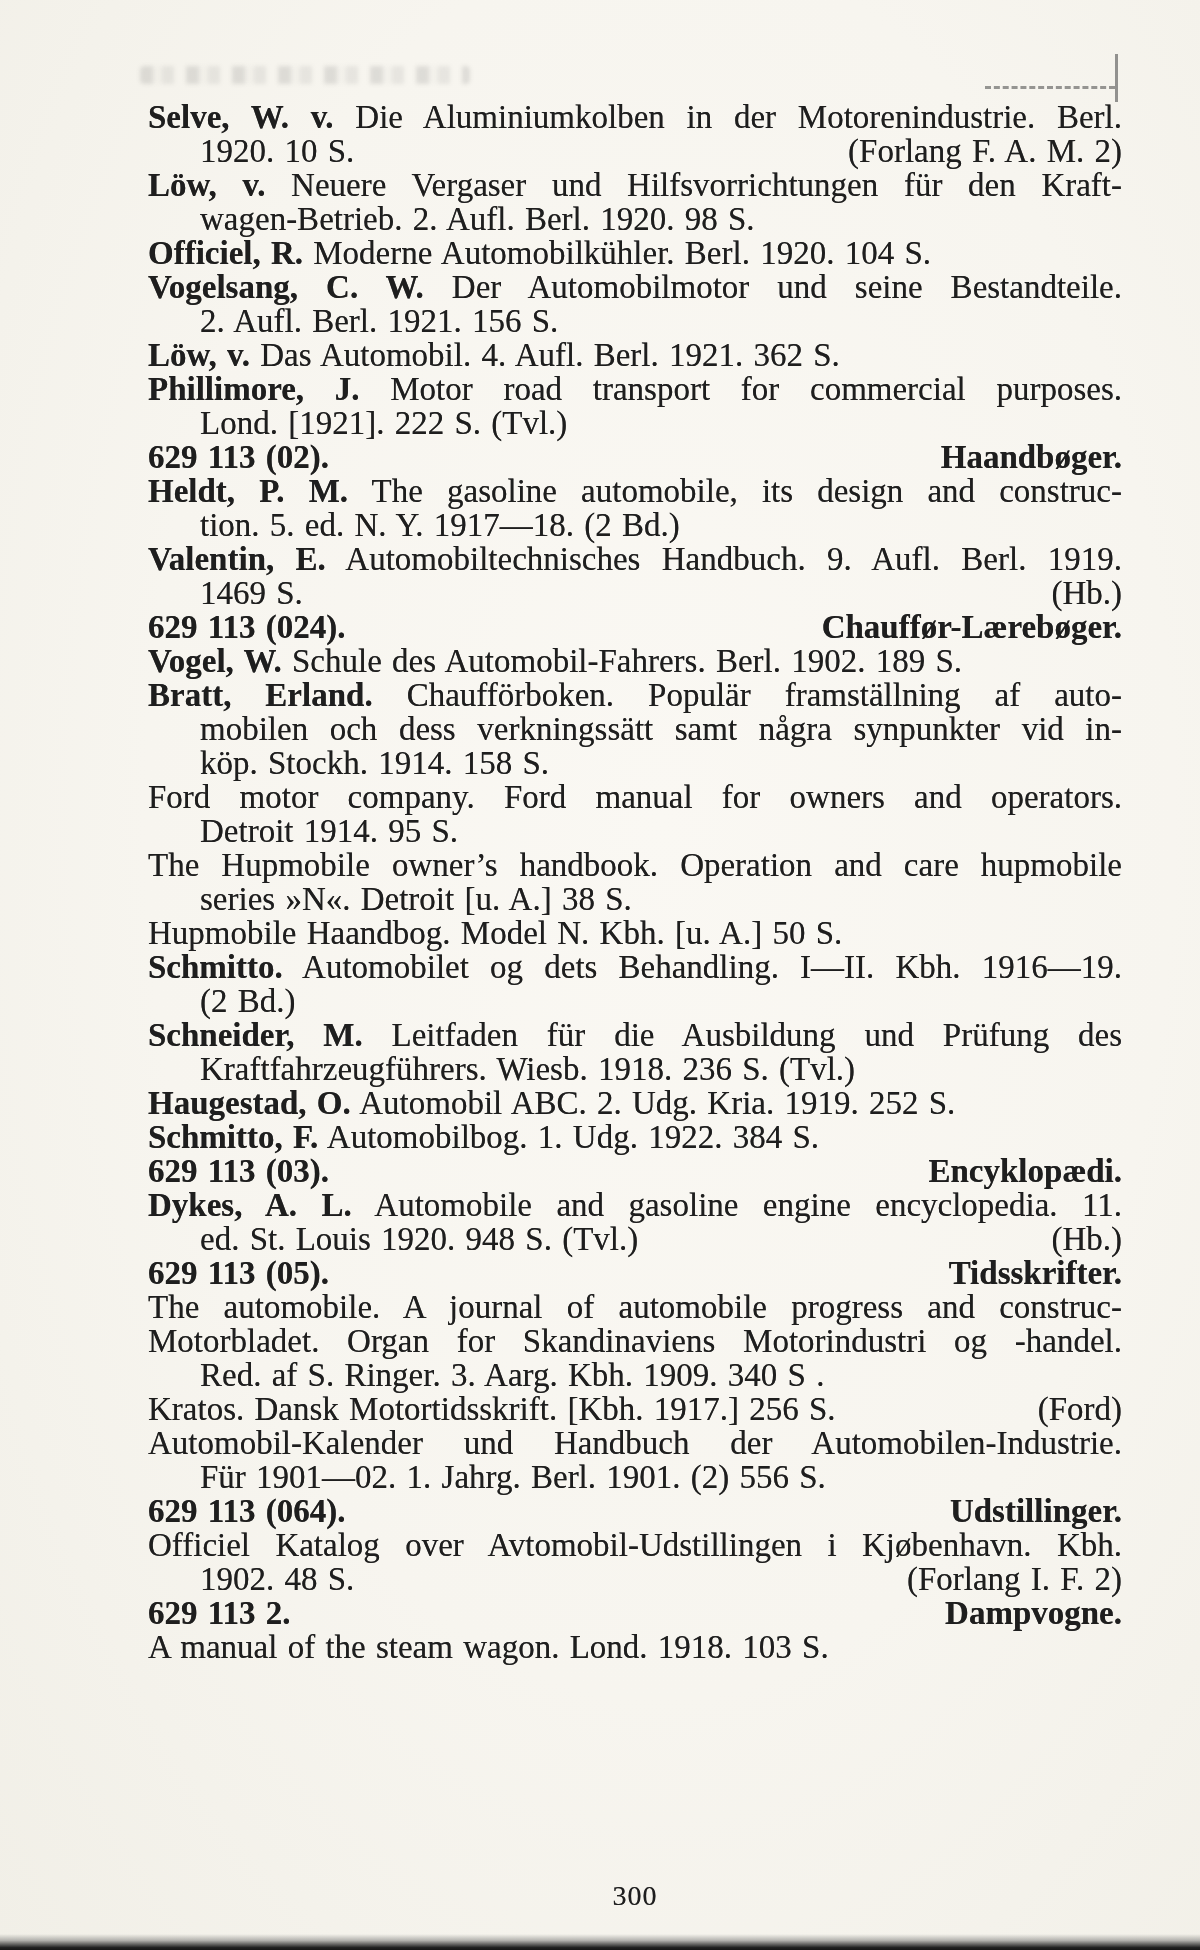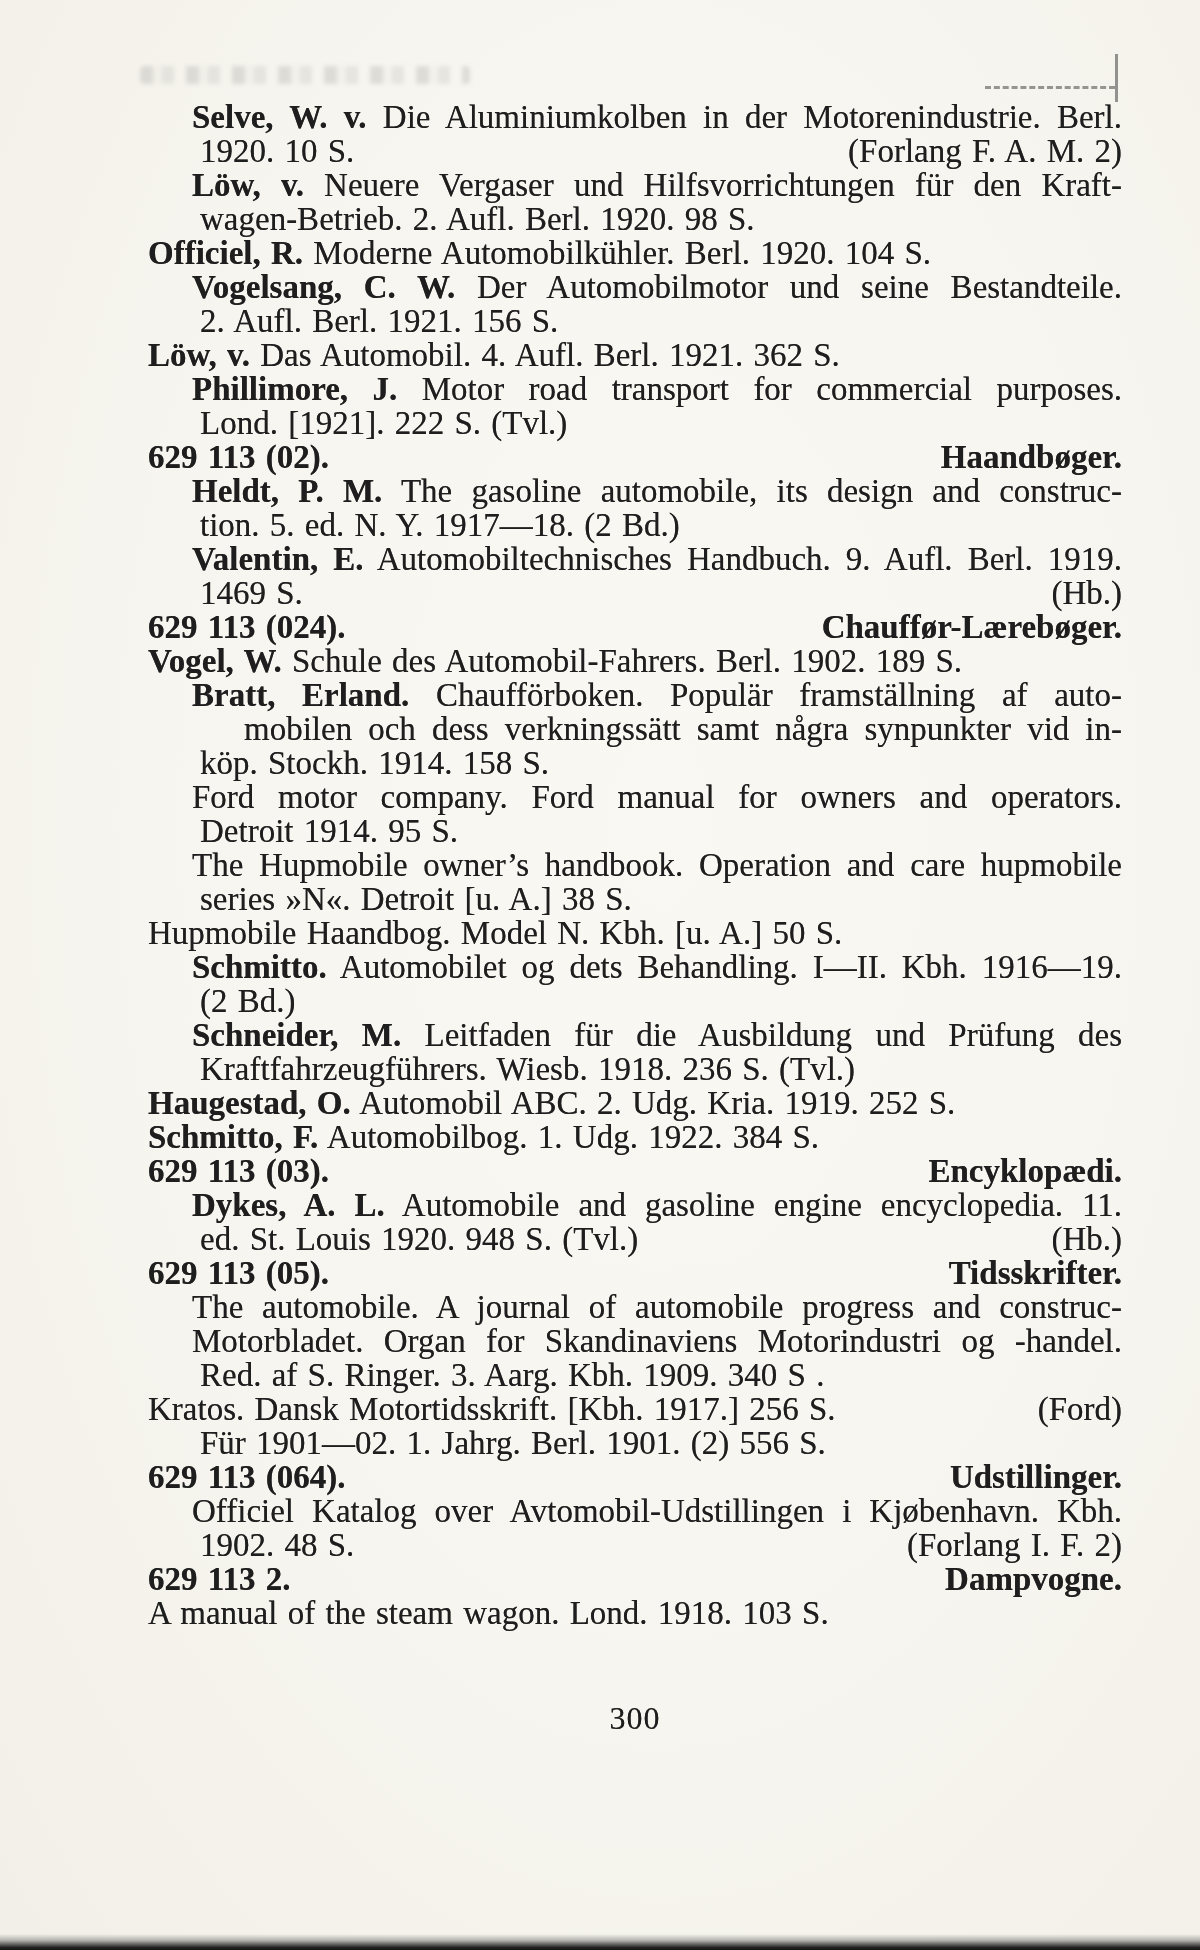--- a/index.html
+++ b/index.html
@@ -10,27 +10,27 @@
     font-family:"Liberation Serif","DejaVu Serif",serif;
     color:#1e1e1e;
   }
   .textblock{position:absolute;left:148px;top:100px;width:974px;}
   .line{
     position:relative;font-size:33px;line-height:34px;height:34px;
     word-spacing:2px;white-space:nowrap;
     text-shadow:0 0 0.6px rgba(25,25,25,0.7);
   }
   .line.ind{padding-left:52px;}
-  .line.just{white-space:normal;text-align:justify;text-align-last:justify;margin-left:44px;}
+  .line.just{white-space:normal;text-align:justify;text-align-last:justify;}
   .line.head{}
   .b{font-weight:bold;}
   .rnote{position:absolute;right:0;top:0;white-space:nowrap;}
   .pagenum{
-    position:absolute;top:1700px;left:148px;width:974px;text-align:center;
-    font-size:32px;letter-spacing:1px;text-shadow:0 0 0.6px rgba(25,25,25,0.7);
+    position:absolute;top:1880px;left:148px;width:974px;text-align:center;
+    font-size:28px;letter-spacing:1px;text-shadow:0 0 0.6px rgba(25,25,25,0.7);
   }
   
   .smudge-tl{
     position:absolute;left:140px;top:66px;width:330px;height:18px;
     background:repeating-linear-gradient(90deg, rgba(95,95,95,0.30) 0 13px, rgba(95,95,95,0.05) 13px 22px, rgba(110,110,110,0.22) 22px 34px, rgba(110,110,110,0.0) 34px 46px);
     filter:blur(2px);opacity:0.55;border-radius:4px;
   }
   .dash-tr{
     position:absolute;left:985px;top:86px;width:130px;height:0;
     border-top:3px dashed rgba(70,70,70,0.55);
@@ -85,20 +85,21 @@
       <div class="line"><span class="b">Haugestad, O.</span>  Automobil ABC.  2. Udg.  Kria.  1919.  252 S.</div>
       <div class="line"><span class="b">Schmitto, F.</span>  Automobilbog.  1. Udg.  1922.  384 S.</div>
       <div class="line head"><span class="b">629 113 (03).</span><span class="rnote b">Encyklopædi.</span></div>
       <div class="line just"><span class="b">Dykes, A. L.</span>  Automobile and gasoline engine encyclopedia.  11.</div>
       <div class="line ind">ed.  St. Louis 1920.  948 S.  (Tvl.)<span class="rnote">(Hb.)</span></div>
       <div class="line head"><span class="b">629 113 (05).</span><span class="rnote b">Tidsskrifter.</span></div>
       <div class="line just">The automobile.  A journal of automobile progress and construc-</div>
       <div class="line just">Motorbladet.  Organ for Skandinaviens Motorindustri og -handel.</div>
       <div class="line ind">Red. af S. Ringer.  3. Aarg.  Kbh.  1909.  340 S .</div>
       <div class="line">Kratos.  Dansk Motortidsskrift.  [Kbh. 1917.]  256 S.<span class="rnote">(Ford)</span></div>
+      <div class="line just">Automobil-Kalender und Handbuch der Automobilen-Industrie.</div>
       <div class="line ind">Für 1901—02.  1. Jahrg.  Berl.  1901.  (2)  556 S.</div>
       <div class="line head"><span class="b">629 113 (064).</span><span class="rnote b">Udstillinger.</span></div>
       <div class="line just">Officiel Katalog over Avtomobil-Udstillingen i Kjøbenhavn.  Kbh.</div>
       <div class="line ind">1902.  48 S.<span class="rnote">(Forlang I. F. 2)</span></div>
       <div class="line head"><span class="b">629 113 2.</span><span class="rnote b">Dampvogne.</span></div>
       <div class="line">A manual of the steam wagon.  Lond.  1918.  103 S.</div>
     </div>
   <div class="pagenum">300</div>
   <div class="bottomband"></div>
 </div>

